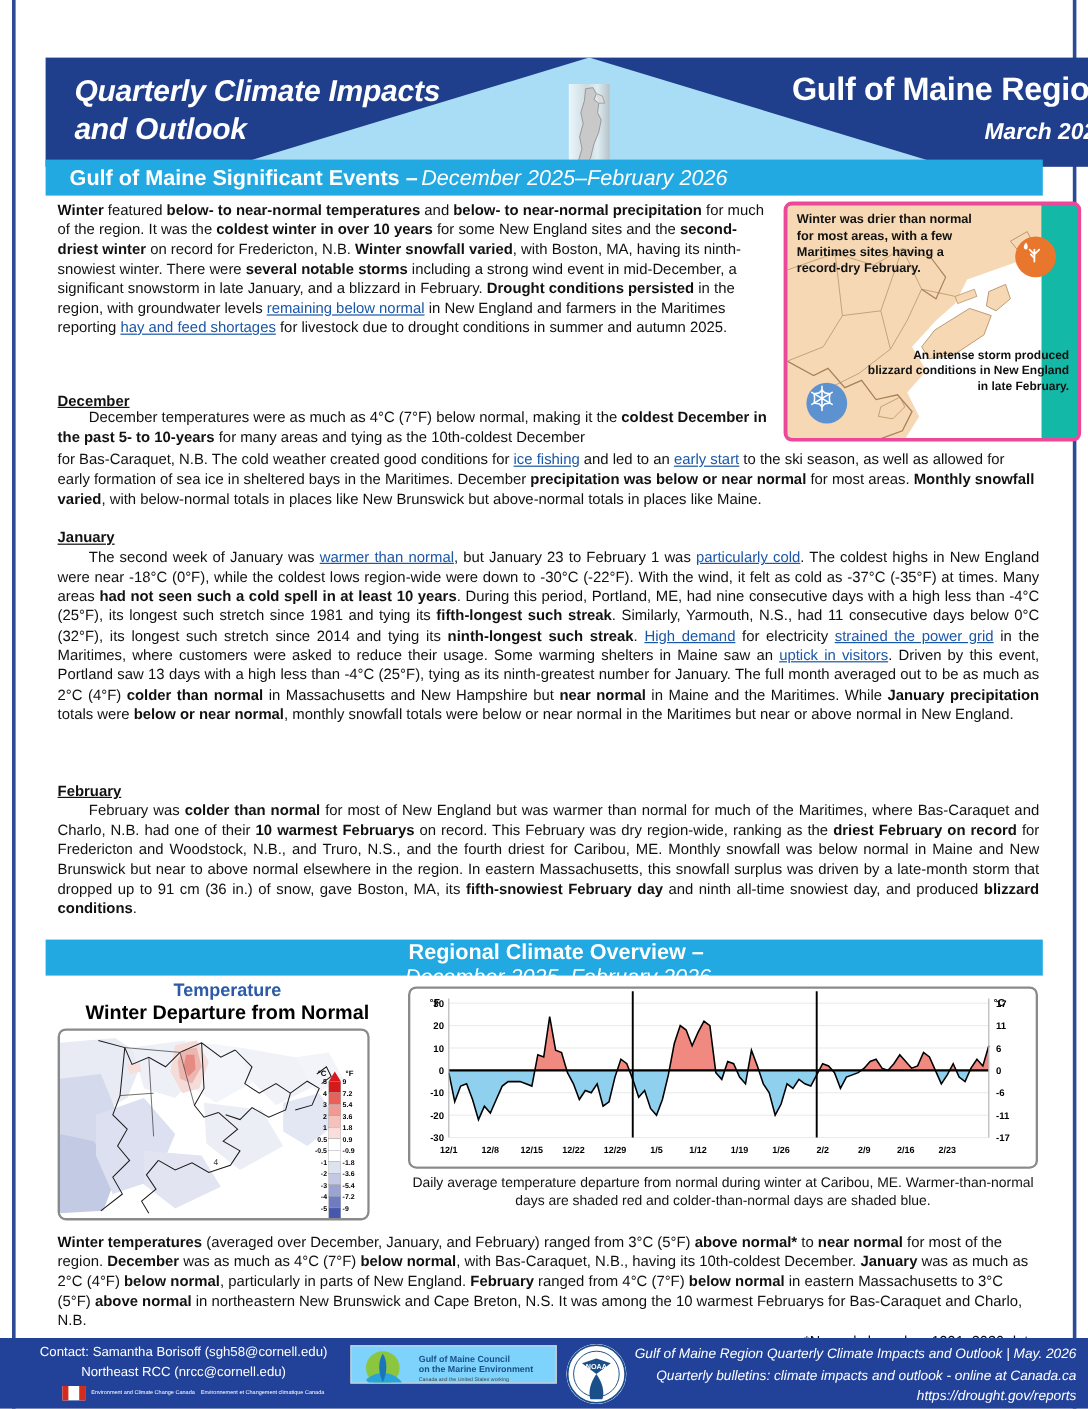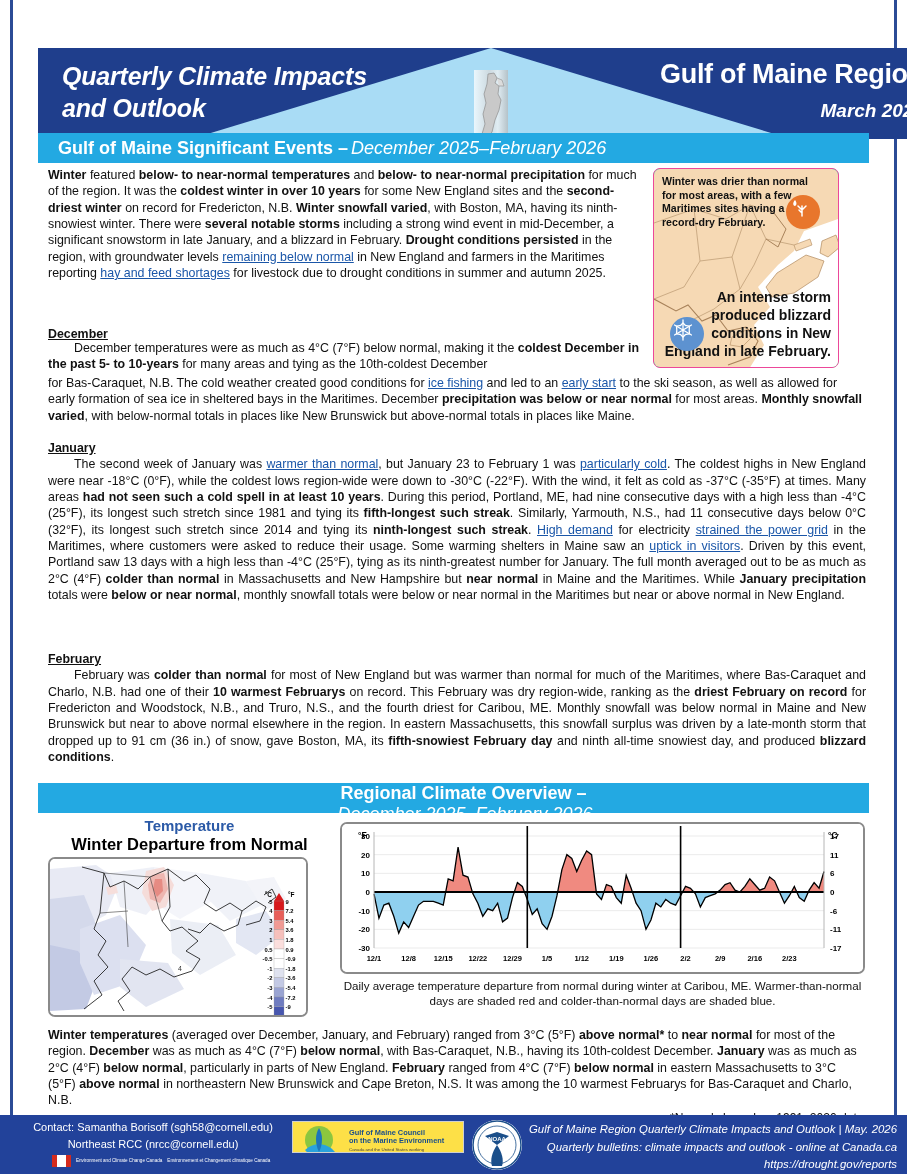--- a/index.html
+++ b/index.html
@@ -61,32 +61,32 @@
     font-size:12.4px; line-height:1.315; color:#111; text-align:left;
   }
   .body-text p { margin:0; }
   .body-text .ind { text-indent:26px; }
   .body-text b { font-weight:bold; }
   .lnk { color:#1a56a8; text-decoration:underline; }
   .subhead { font-weight:bold; text-decoration:underline; display:inline-block; }
 
   
   .events-map {
-    position:absolute; left:653px; top:168px; width:186px; height:200px;
-    border:1px solid #ec4899; border-radius:7px;
+    position:absolute; left:653px; top:168px; width:248px; height:200px;
+    border:3px solid #ec4899; border-radius:7px;
     background:#14b8a6; overflow:hidden;
   }
   .events-map svg { position:absolute; left:0; top:0; }
   .em-text1 {
     position:absolute; left:8px; top:6px; width:150px;
     font-size:10.6px; font-weight:bold; line-height:1.28; color:#111;
   }
   .em-text2 {
     position:absolute; right:7px; top:120px; width:168px; text-align:right;
-    font-size:14px; font-weight:bold; line-height:1.28; color:#111;
+    font-size:10px; font-weight:bold; line-height:1.28; color:#111;
   }
   .em-badge {
     position:absolute; border-radius:50%;
     display:flex; align-items:center; justify-content:center;
     color:#fff;
   }
   .em-badge-drought { right:18px; top:26px; width:34px; height:34px; background:#e8762c; }
   .em-badge-snow { left:16px; top:148px; width:34px; height:34px; background:#5d92d0; }
 
   
@@ -140,21 +140,21 @@
   .flag-box {
     width:19px; height:12px; background:#fff; position:relative; flex:0 0 auto;
   }
   .flag-box:before, .flag-box:after {
     content:""; position:absolute; top:0; bottom:0; width:5px; background:#d52b1e;
   }
   .flag-box:before { left:0; } .flag-box:after { right:0; }
   .ec-txt { font-size:4.6px; color:#fff; line-height:1.25; white-space:nowrap; }
   .gom-logo {
     position:absolute; left:0px; top:0px; width:172px; height:32px;
-    background:#fde047; border:1px solid #cfcfcf; overflow:hidden;
+    background:#7dd3fc; border:1px solid #cfcfcf; overflow:hidden;
   }
   .noaa-logo {
     position:absolute; left:180px; top:-1px; width:50px; height:50px; border-radius:50%;
     background:#fff; overflow:hidden;
   }
   .footnote-normals {
     position:absolute; right:40px; top:1111px;
     font-size:12.1px; color:#111;
   }
 </style>

